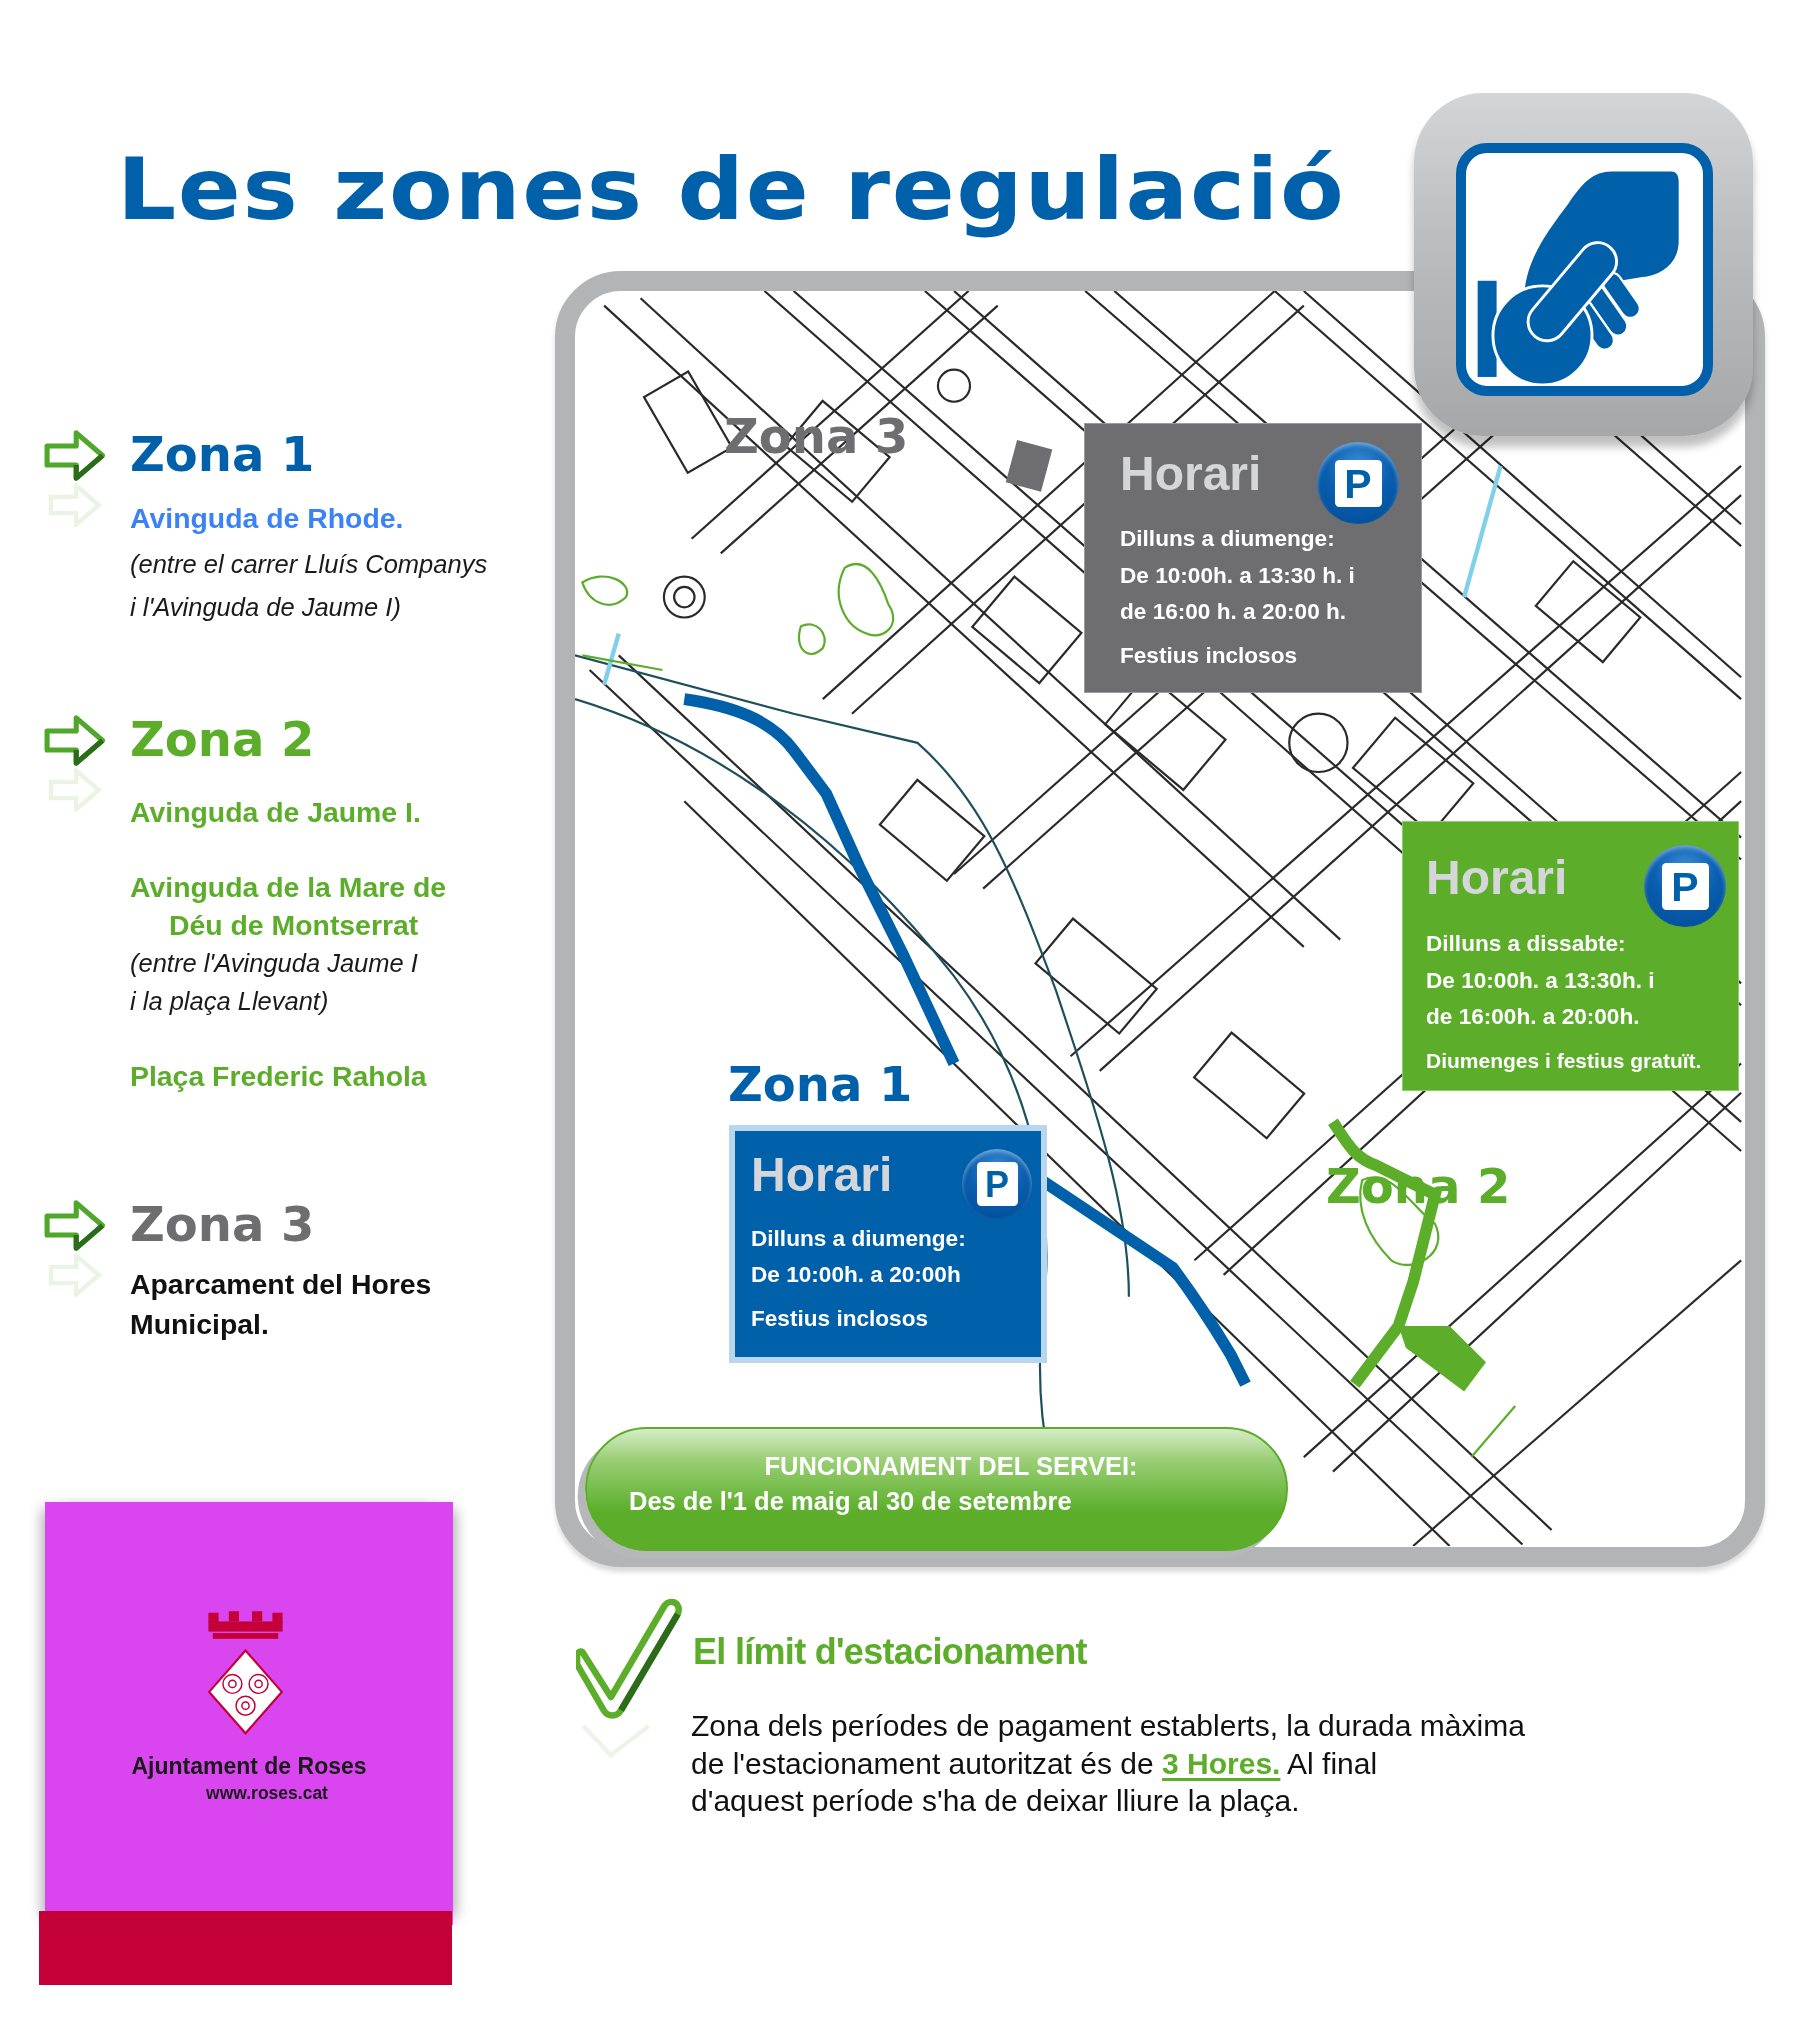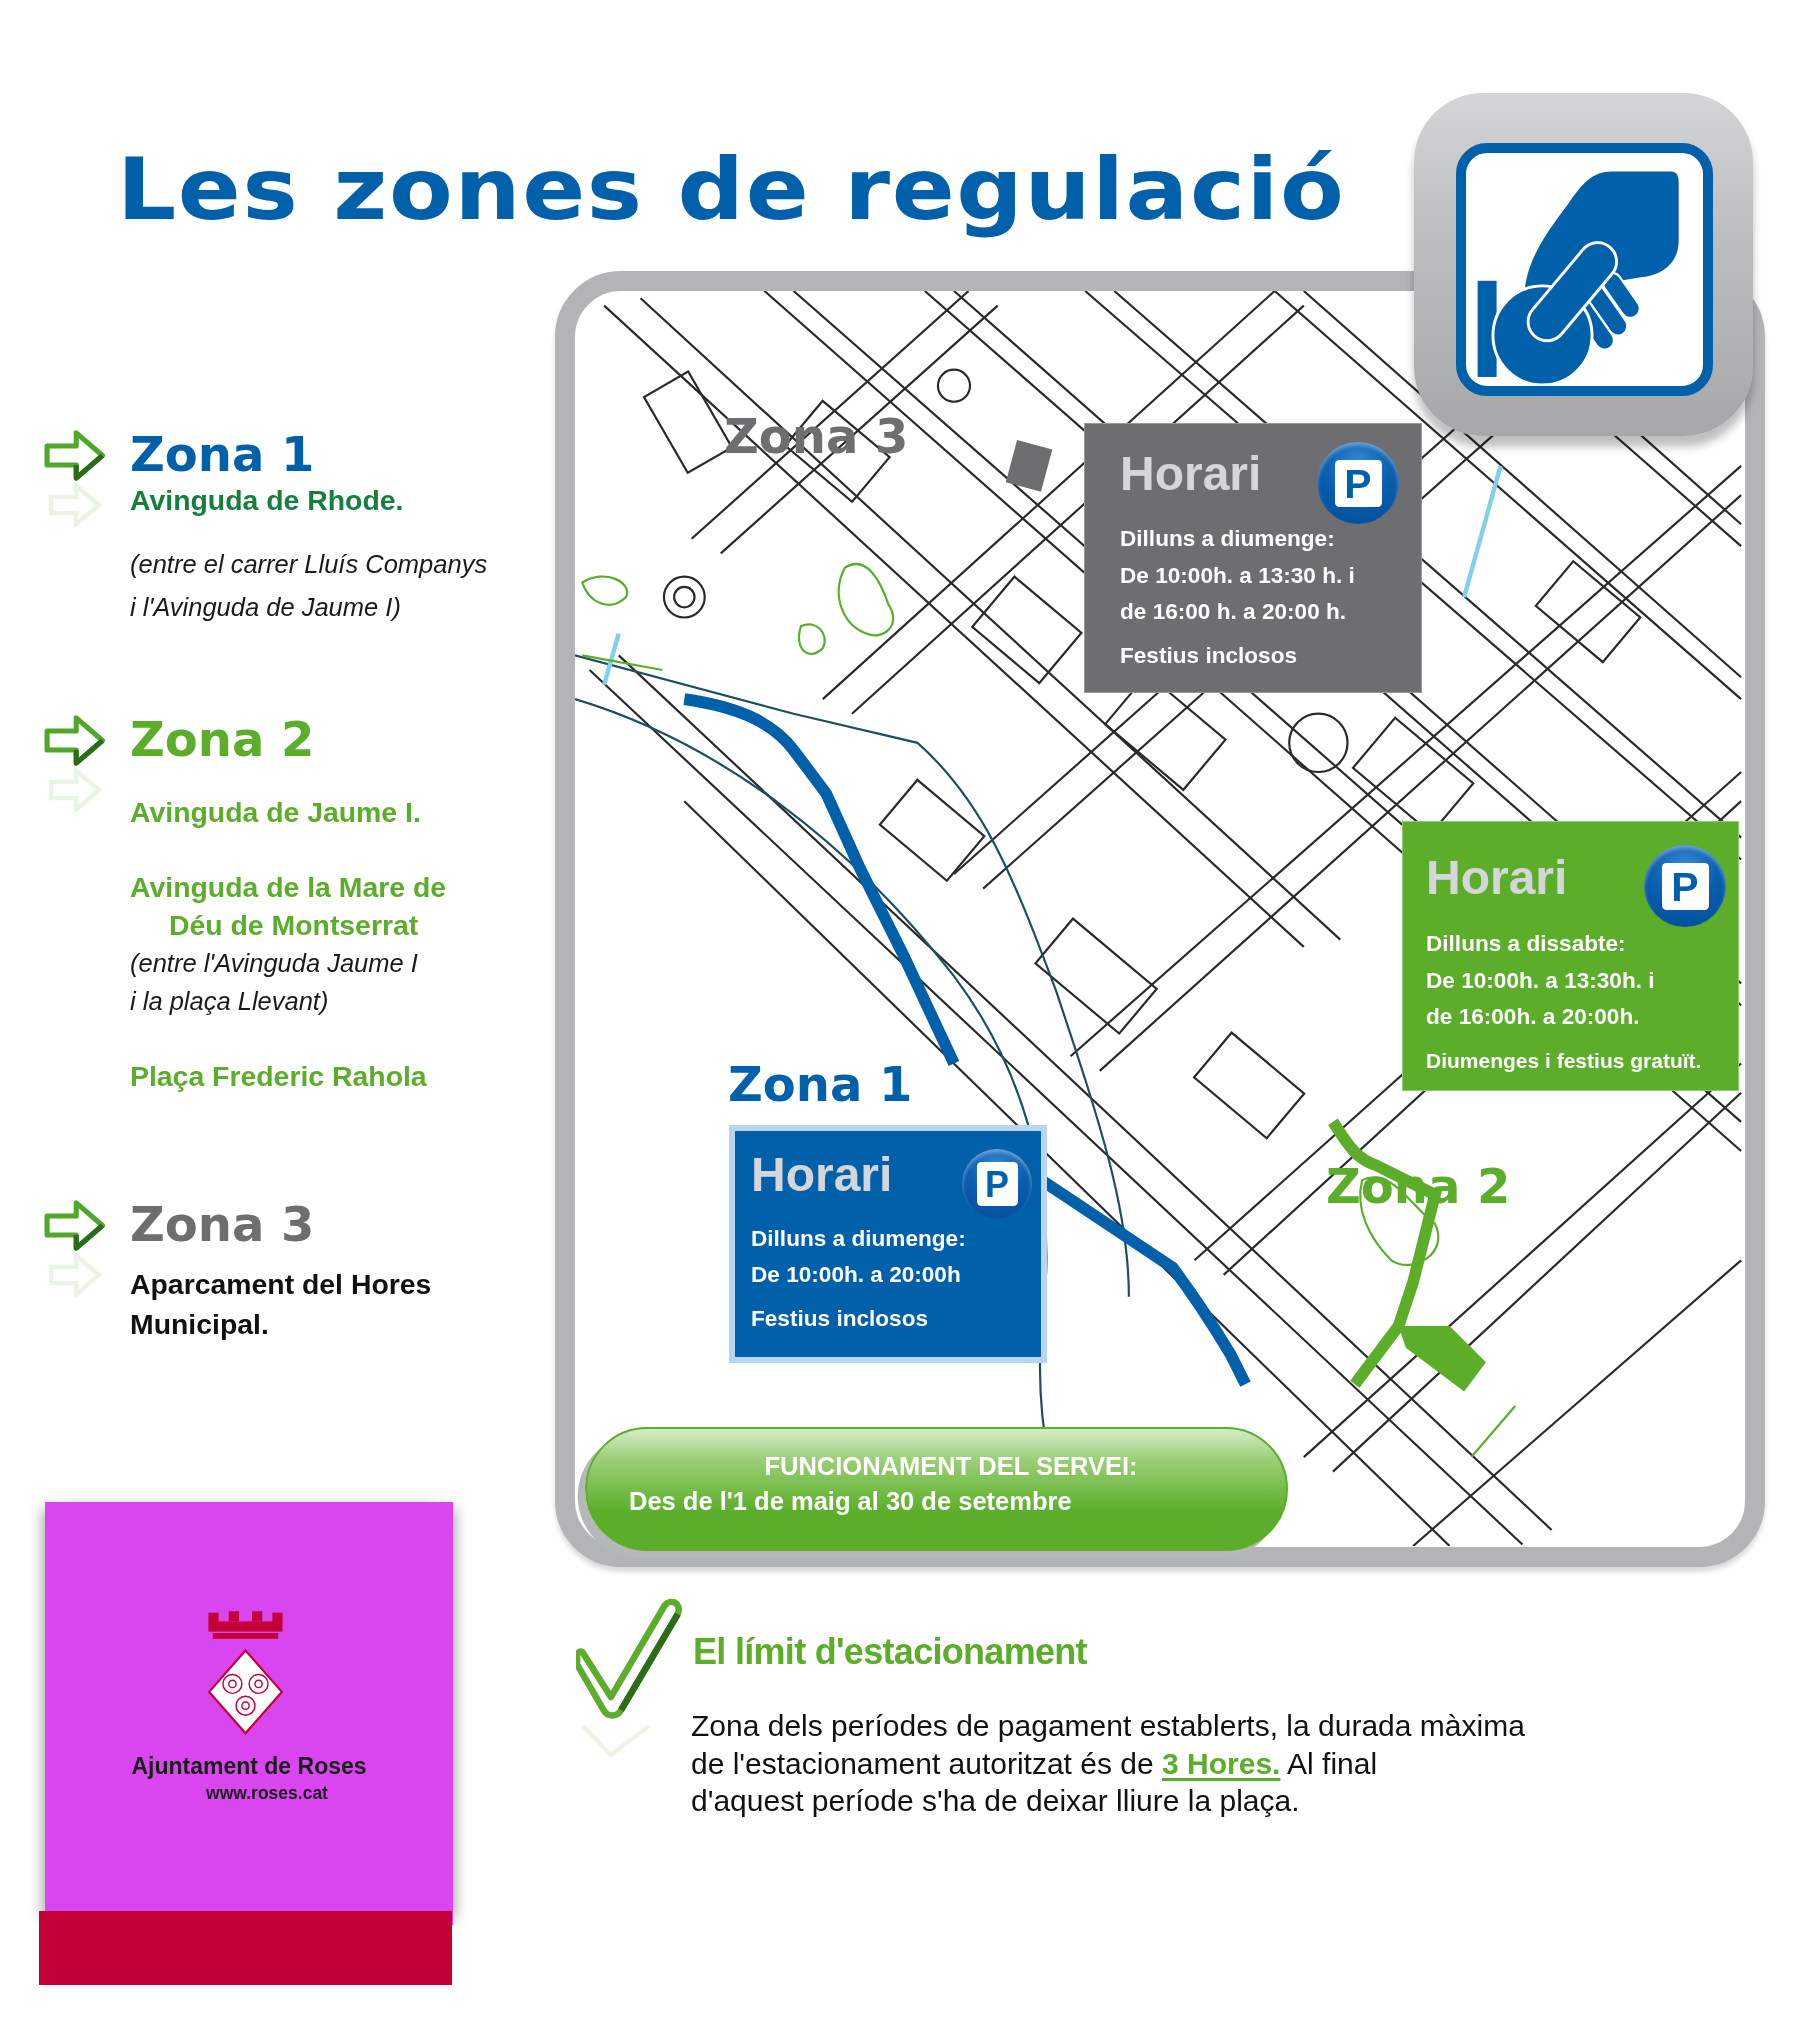--- a/index.html
+++ b/index.html
@@ -104,21 +104,21 @@
 
 <div class="abs zone-block" style="top:426px; height:219px;">
   <svg class="zone-arrow" viewBox="0 0 86 70">
     <path d="M4 22 H44 V4 L80 35 L44 66 V48 H4 Z" fill="none" stroke="#4FA82A" stroke-width="7" stroke-linejoin="round"></path>
     <path d="M44 48 V66 L80 35" fill="none" stroke="#2B6B1A" stroke-width="7" stroke-linejoin="round"></path>
   </svg>
   <svg class="zone-arrow-reflect" viewBox="0 0 86 70">
     <path d="M4 22 H44 V4 L80 35 L44 66 V48 H4 Z" fill="none" stroke="#4FA82A" stroke-width="7"></path>
   </svg>
   <div class="zone-title" style="color:#0060AA; top:0;">Zona 1</div>
-  <div class="zone-street" style="color:#15803d; top:55px;">Avinguda de Rhode.</div>
+  <div class="zone-street" style="color:#3b82f6; top:73px;">Avinguda de Rhode.</div>
   <div class="zone-note" style="top:119px;">(entre el carrer Lluís Companys</div>
   <div class="zone-note" style="top:162px;">i l'Avinguda de Jaume I)</div>
 </div>
 
 <div class="abs zone-block" style="top:711px; height:408px;">
   <svg class="zone-arrow" viewBox="0 0 86 70">
     <path d="M4 22 H44 V4 L80 35 L44 66 V48 H4 Z" fill="none" stroke="#4FA82A" stroke-width="7" stroke-linejoin="round"></path>
     <path d="M44 48 V66 L80 35" fill="none" stroke="#2B6B1A" stroke-width="7" stroke-linejoin="round"></path>
   </svg>
   <svg class="zone-arrow-reflect" viewBox="0 0 86 70">

